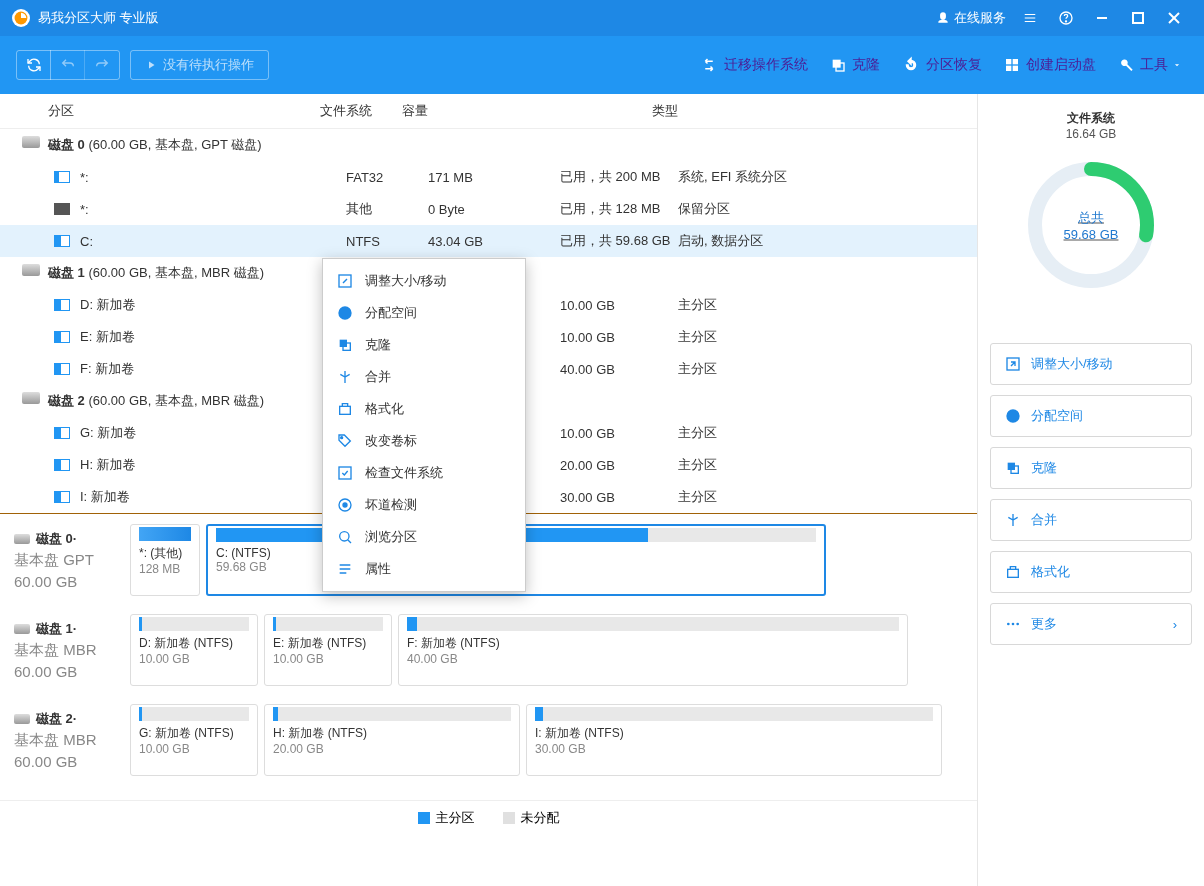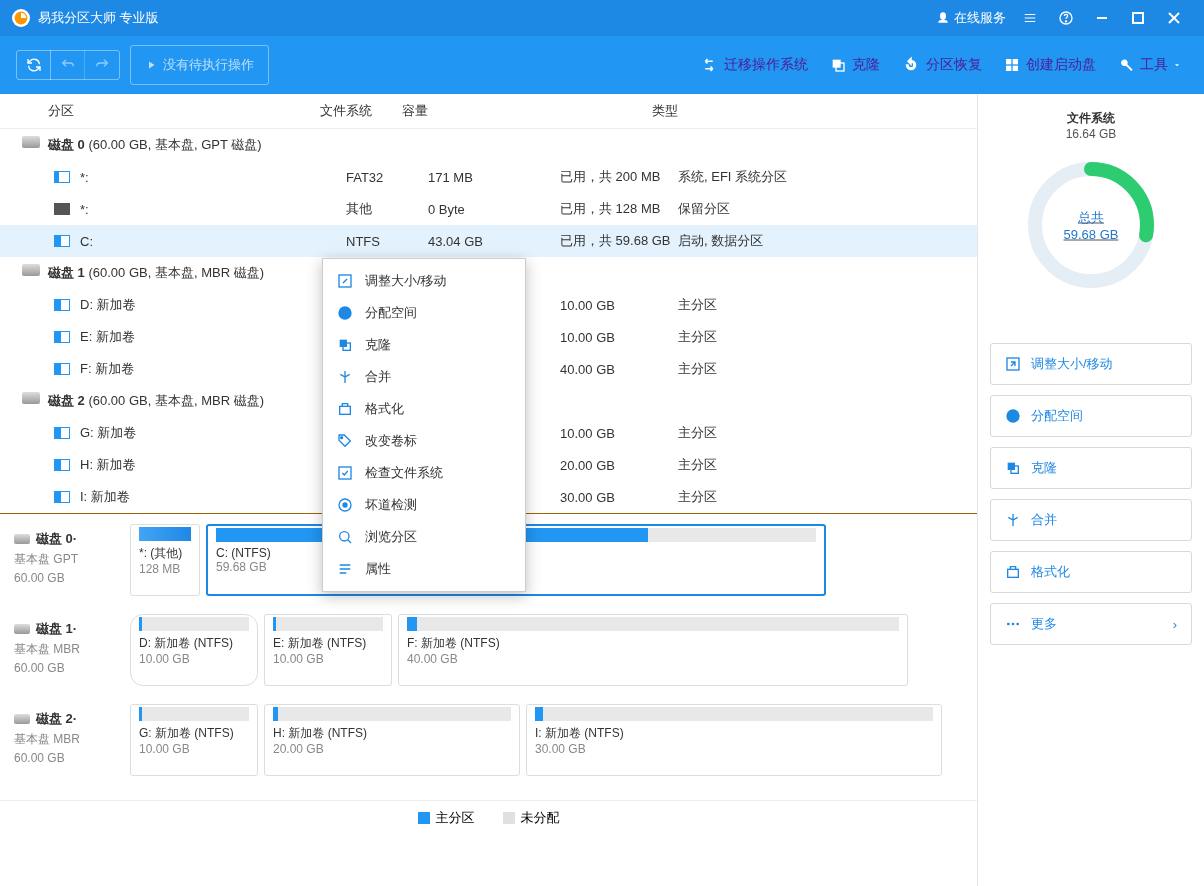--- a/index.html
+++ b/index.html
@@ -12,21 +12,21 @@
 .titlebar .spacer { flex: 1; }
 .titlebar .win-btn { width: 36px; height: 36px; display: flex; align-items: center; justify-content: center; cursor: pointer; }
 .titlebar .svc { display:flex; align-items:center; margin-right: 6px; font-size: 13px; }
 .titlebar .svc svg { margin-right: 4px; }
 
 
 .toolbar { height: 58px; background: #2196F3; display: flex; align-items: center; padding: 0 16px; color: #fff; }
 .op-group { display:flex; align-items:center; border:1px solid rgba(255,255,255,0.4); border-radius:3px; height:30px; }
 .op-group .op { width: 34px; height: 30px; display:flex; align-items:center; justify-content:center; border-right:1px solid rgba(255,255,255,0.4); }
 .op-group .op:last-child{border-right:none;}
-.pending { display:flex; align-items:center; margin-left:10px; color: rgba(255,255,255,0.7); font-size:13px; border:1px solid rgba(255,255,255,0.4); height:40px; padding:0 14px; border-radius:3px;}
+.pending { display:flex; align-items:center; margin-left:10px; color: rgba(255,255,255,0.7); font-size:13px; border:1px solid rgba(255,255,255,0.4); height:30px; padding:0 14px; border-radius:3px;}
 .pending svg { margin-right: 6px; opacity:0.7; }
 .toolbar .spacer{flex:1;}
 .tool-btn { display:flex; align-items:center; color:#4c1d95; font-size:14px; margin-left:22px; cursor:pointer; }
 .tool-btn svg { margin-right:6px; }
 
 
 .main { display:flex; height: calc(886px - 94px); }
 .left { flex:1; display:flex; flex-direction:column; border-right: 1px solid #e6e6e6; overflow:hidden;}
 .right { width: 226px; padding: 16px 12px 0; }
 
@@ -59,21 +59,21 @@
 .context { position:absolute; left:322px; top:258px; width:204px; background:#fff; border:1px solid #ccc; box-shadow:0 4px 14px rgba(0,0,0,0.25); padding:6px 0; z-index:50; }
 .context .mi { display:flex; align-items:center; padding: 7px 14px; font-size:13px; color:#333; cursor:pointer; }
 .context .mi svg { margin-right: 12px; color:#1E88E5; }
 
 
 .maps { border-top: 1px solid #a16207; padding: 10px 14px 0; overflow:hidden; }
 .dmap { display:flex; margin-bottom: 18px; height: 72px; }
 .dmap .dlabel { width: 116px; padding-top:6px; }
 .dmap .dlabel .dname{ font-weight:bold; font-size:13px; color:#333; display:flex; align-items:center;}
 .dmap .dlabel .dname .hdd{ width:16px;height:10px; background:linear-gradient(#ddd,#999); border-radius:2px; margin-right:6px;}
-.dmap .dlabel .dsub{ font-size:12px; color:#888; margin-top:3px;}
+.dmap .dlabel .dsub{ font-size:15px; color:#888; margin-top:3px;}
 .dmap .bars { flex:1; display:flex; gap: 6px; }
 .bar { border:1px solid #ddd; border-radius:3px; padding: 2px 8px 4px; display:flex; flex-direction:column; position:relative; }
 .bar.sel { border:2px solid #1E88E5; }
 .bar .fill { height:14px; border-radius:2px; display:flex; margin-bottom:4px; }
 .bar .fill .used { background:#2196F3; }
 .bar .fill .free { background:#e8e8e8; flex:1; }
 .bar .fill.all-used .used{ background: linear-gradient(90deg,#42A5F5,#1E88E5); }
 .bar .bl { font-size:12px; color:#333; white-space:nowrap; }
 .bar .bs { font-size:12px; color:#888; }
 
@@ -333,21 +333,21 @@
             </div>
           </div>
         </div>
         <div class="dmap">
           <div class="dlabel">
             <div class="dname"><span class="hdd"></span>磁盘 1·</div>
             <div class="dsub">基本盘 MBR</div>
             <div class="dsub">60.00 GB</div>
           </div>
           <div class="bars">
-            <div class="bar" style="width: 128px; border-radius: 13px;">
+            <div class="bar" style="width: 128px;">
               <div class="fill">
                 <div class="used" style="width:3%"></div>
                 <div class="free"></div>
               </div>
               <div class="bl">D: 新加卷 (NTFS)</div>
               <div class="bs">10.00 GB</div>
             </div>
             <div class="bar" style="width: 128px;">
               <div class="fill">
                 <div class="used" style="width:3%"></div>

